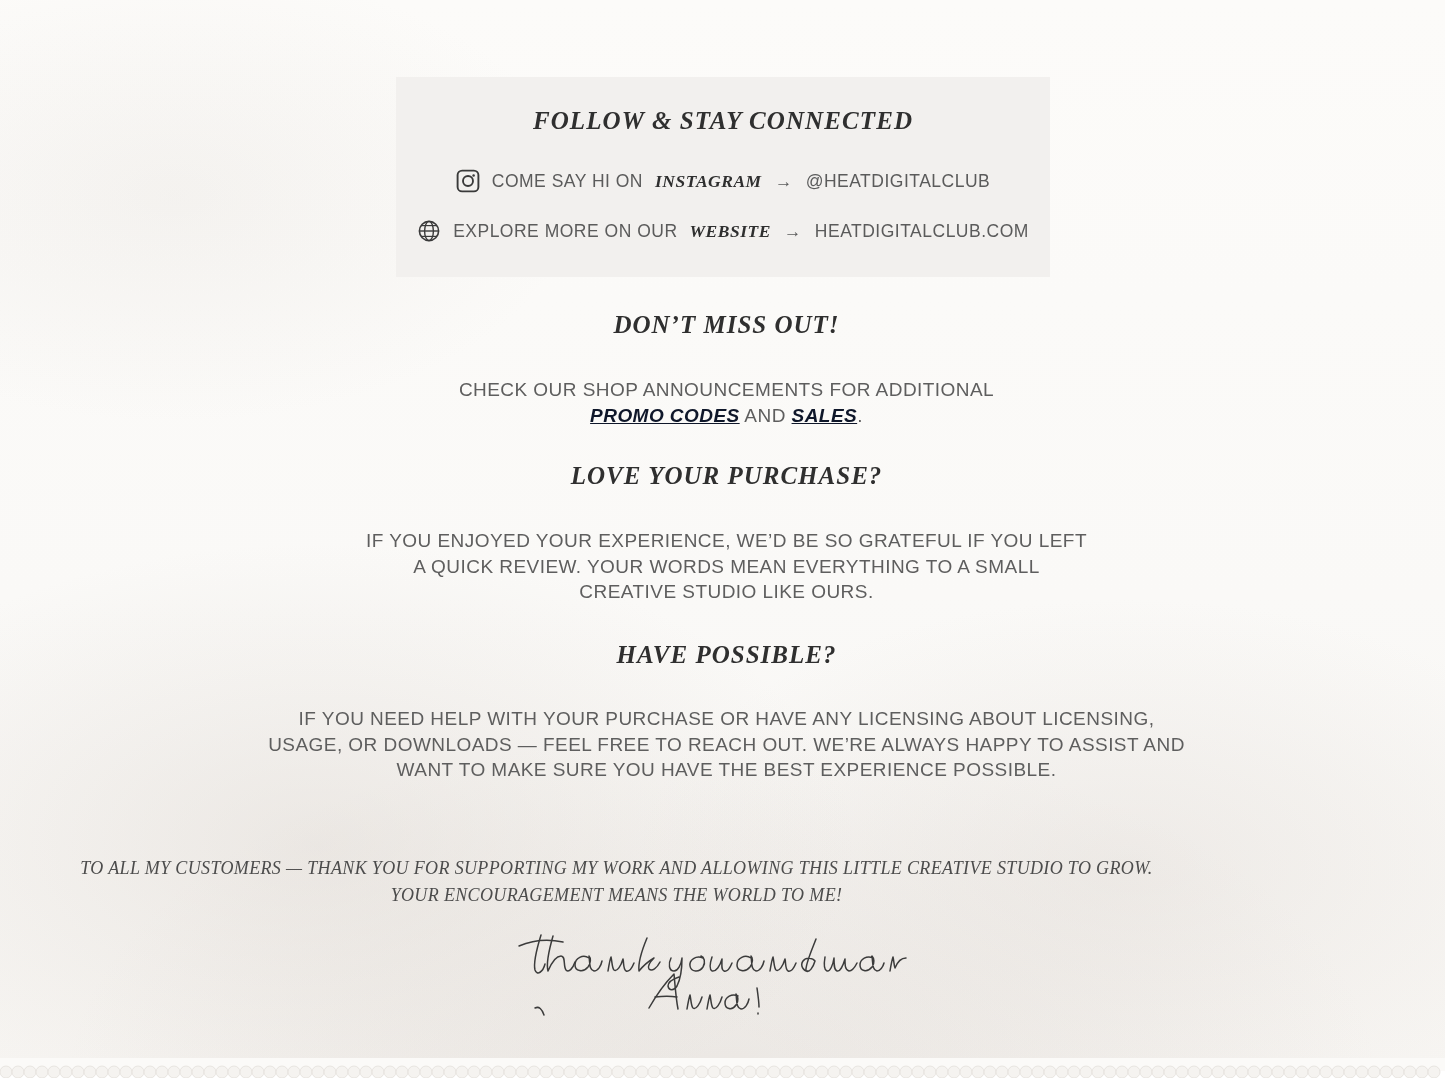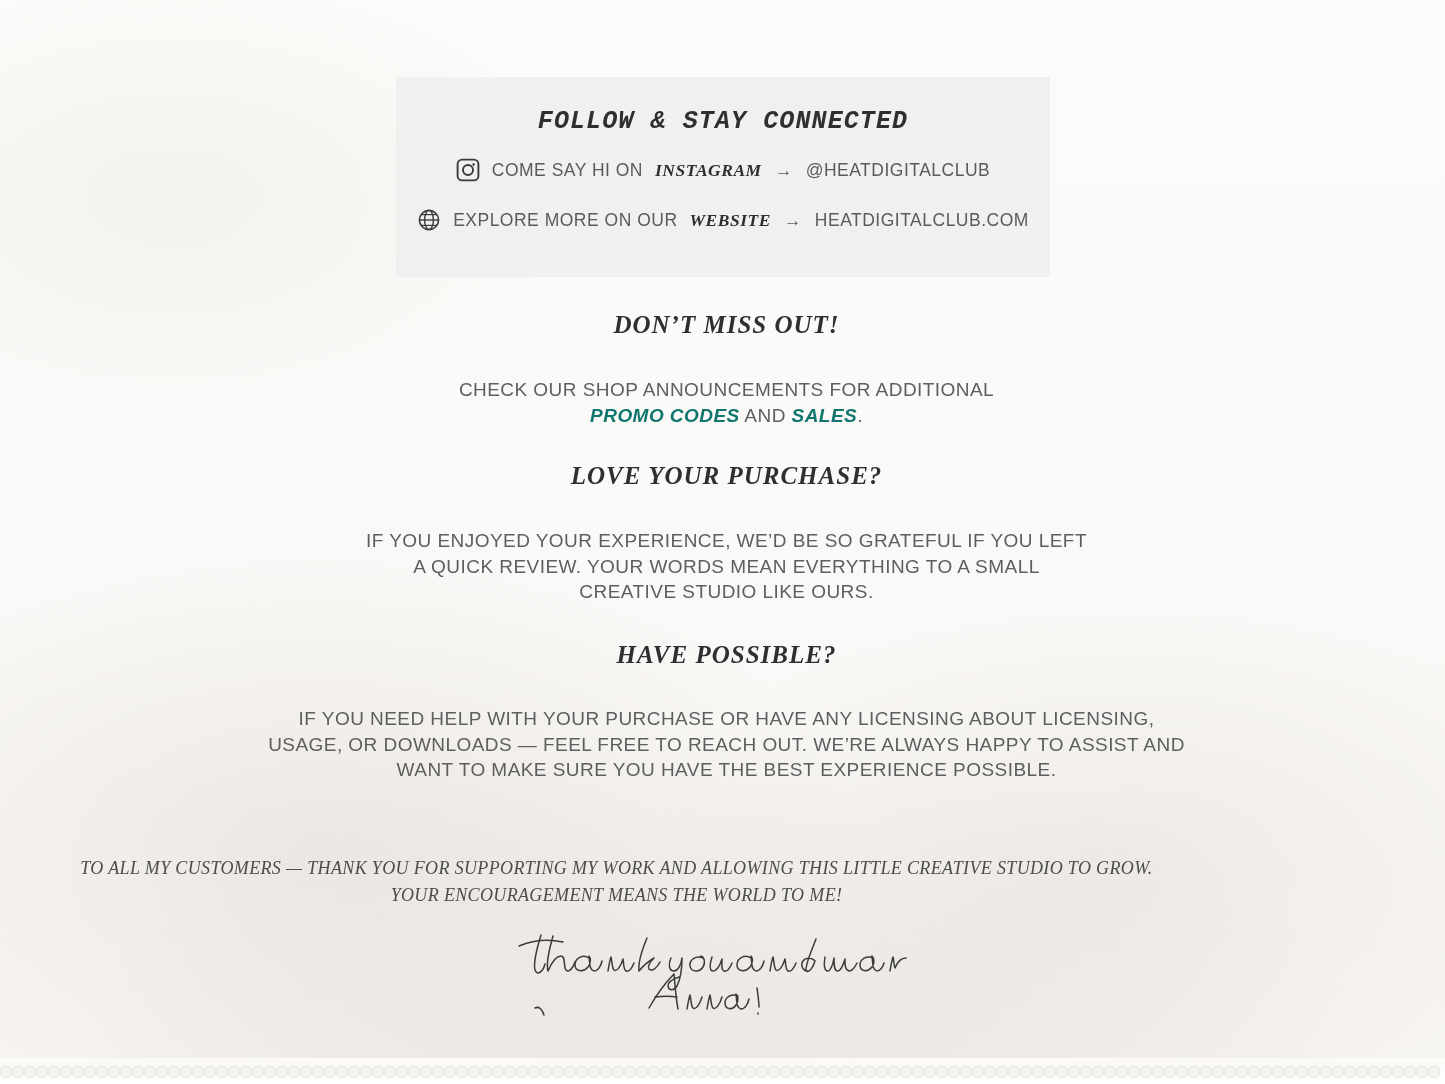--- a/index.html
+++ b/index.html
@@ -38,40 +38,40 @@
   
   .follow-panel {
     position: absolute;
     left: 396px;
     top: 77px;
     width: 654px;
     height: 200px;
     background: #f2f0ee;
   }
   .follow-title {
-    font-family: Liberation Mono, monospace;
+    font-family: Liberation Serif, serif;
     font-style: italic;
     font-weight: 700;
     font-size: 25px;
     letter-spacing: 1.1px;
     color: #2f2f2f;
     text-align: center;
     margin-top: 30px;
   }
   .follow-row {
     display: flex;
     align-items: center;
     justify-content: center;
     gap: 12px;
     font-size: 17.5px;
     letter-spacing: 0.5px;
     color: #5b5b5b;
     white-space: nowrap;
   }
-  .row-insta { margin-top: 22px; }
+  .row-insta { margin-top: 34px; }
   .row-web { margin-top: 26px; }
   .follow-row b {
     font-weight: 700;
     font-style: italic;
     color: #2f2f2f;
     font-family: Liberation Serif, serif;
   }
   .follow-row .arrow { color: #5b5b5b; padding: 0 1px; }
   .icon-sq {
     width: 24px;
@@ -97,21 +97,22 @@
   }
   .body-text {
     font-size: 19px;
     line-height: 25.5px;
     letter-spacing: 0.45px;
     color: #5e5e5e;
   }
   .body-text b {
     font-weight: 700;
     font-style: italic;
-    color: #0f766e;
+    color: #0f172a;
+    text-decoration: underline;
   }
 
   .s-miss-h { top: 311px; }
   .s-miss-b { top: 377px; }
 
   .s-love-h { top: 462px; }
   .s-love-b { top: 528px; }
 
   .s-quest-h { top: 641px; }
   .s-quest-b { top: 706px; }

